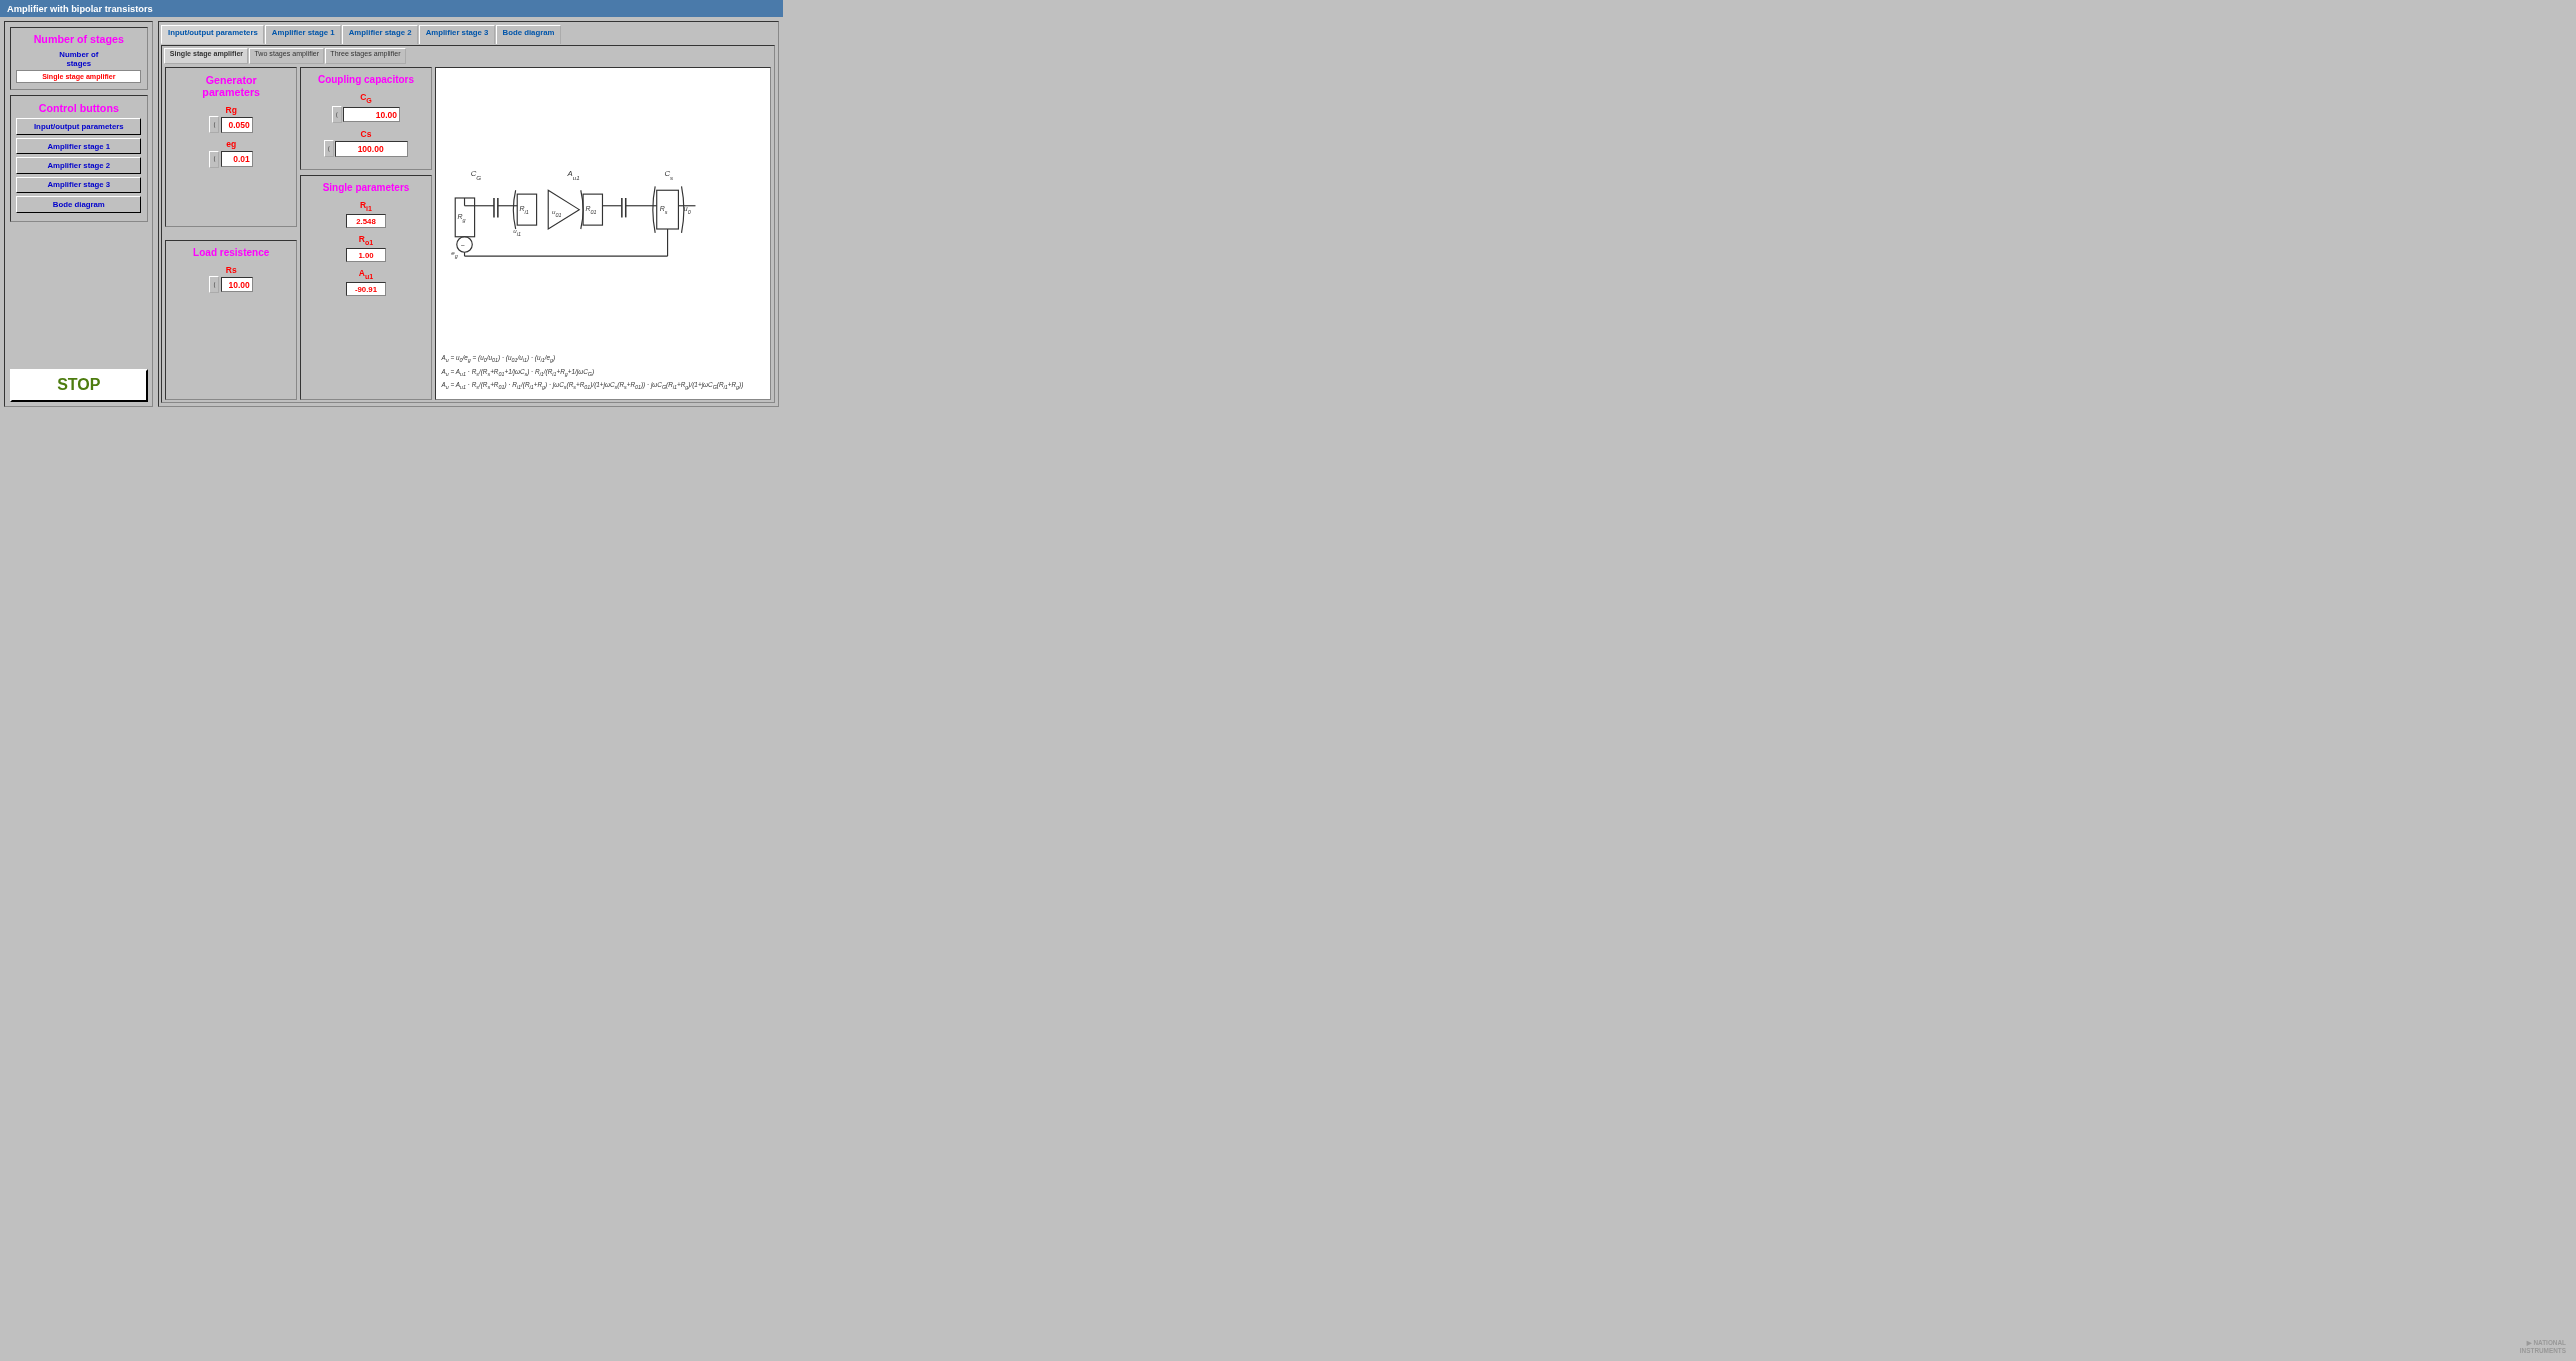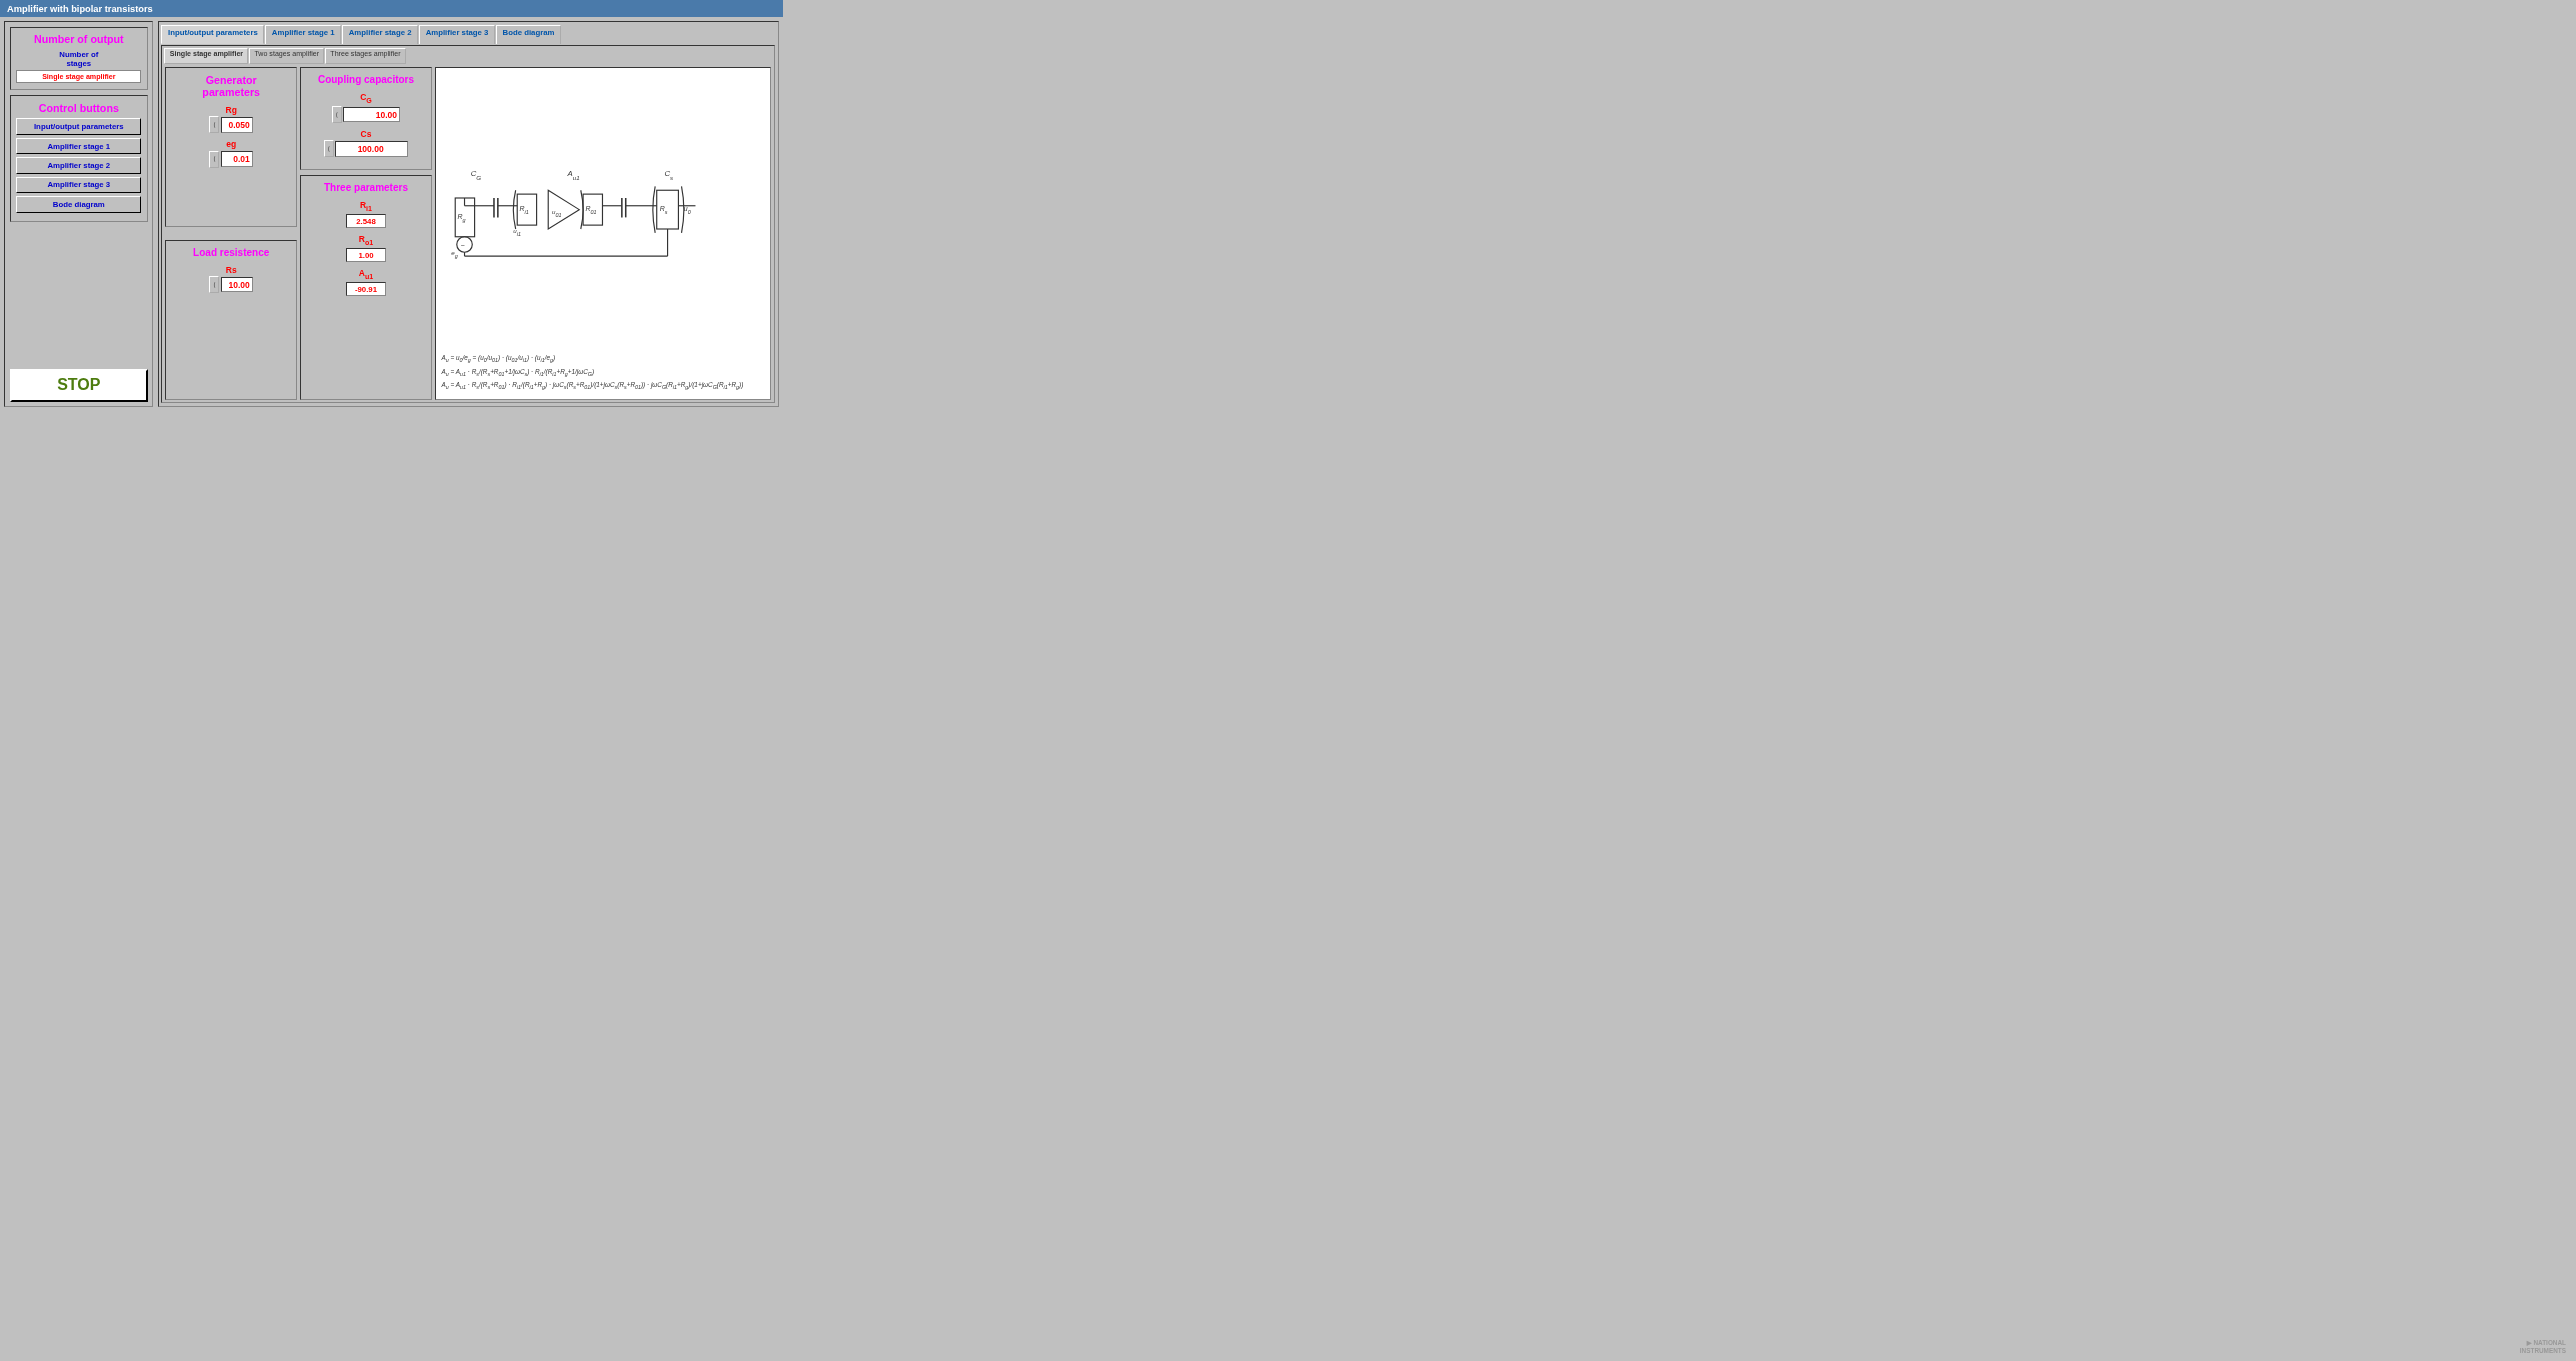--- a/index.html
+++ b/index.html
@@ -324,21 +324,21 @@
 
 <div class="title-bar">
   <span>Amplifier with bipolar transistors</span>
 </div>
 
 <div class="main-container">
 
   <div class="sidebar">
 
     <div class="sidebar-section">
-      <div class="section-title">Number of output</div>
+      <div class="section-title">Number of stages</div>
       <div class="sub-label">Number of<br>stages</div>
       <div class="dropdown-display">Single stage amplifier</div>
     </div>
 
     <div class="sidebar-section">
       <div class="section-title">Control buttons</div>
       <button class="nav-button">Input/output parameters</button>
       <button class="nav-button">Amplifier stage 1</button>
       <button class="nav-button">Amplifier stage 2</button>
       <button class="nav-button">Amplifier stage 3</button>
@@ -421,21 +421,21 @@
             <div class="param-row">
               <div class="param-label">Cs</div>
               <div class="param-input-row">
                 <div class="spinner-btn">⟨</div>
                 <input class="param-input" value="100.00" readonly="" style="width: 73px; text-align: center;">
               </div>
             </div>
           </div>
 
           <div class="stage-box">
-            <div class="param-box-title" style="font-size:10px;">Three parameters</div>
+            <div class="param-box-title" style="font-size:10px;">Single parameters</div>
 
             <div class="param-row">
               <div class="param-label">R<sub>i1</sub></div>
               <input class="value-input" value="2.548" readonly="" style="">
             </div>
 
             <div class="param-row">
               <div class="param-label">R<sub>o1</sub></div>
               <input class="value-input" value="1.00" readonly="" style="">
             </div>

